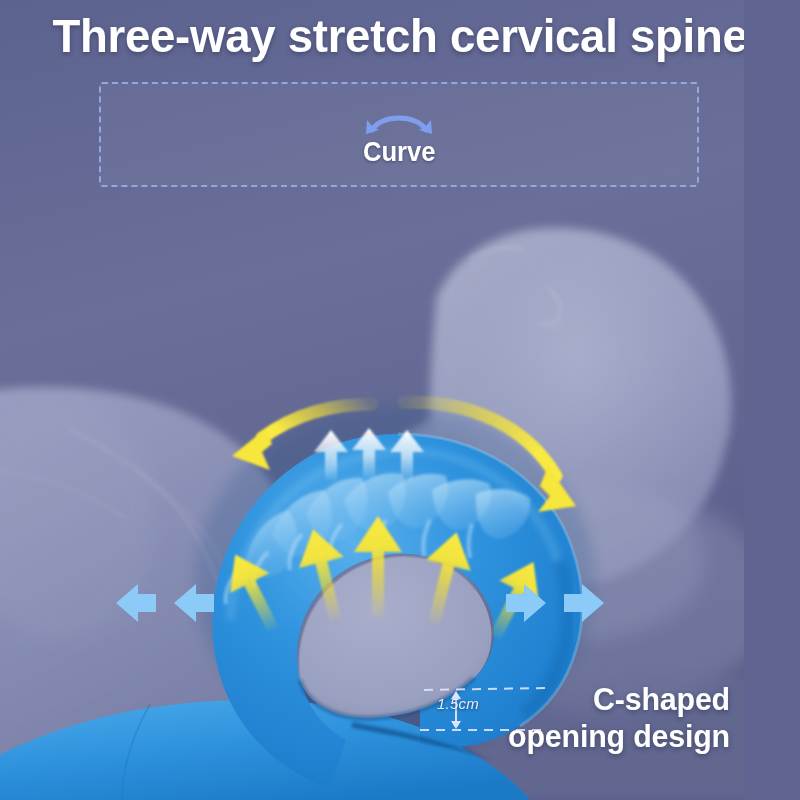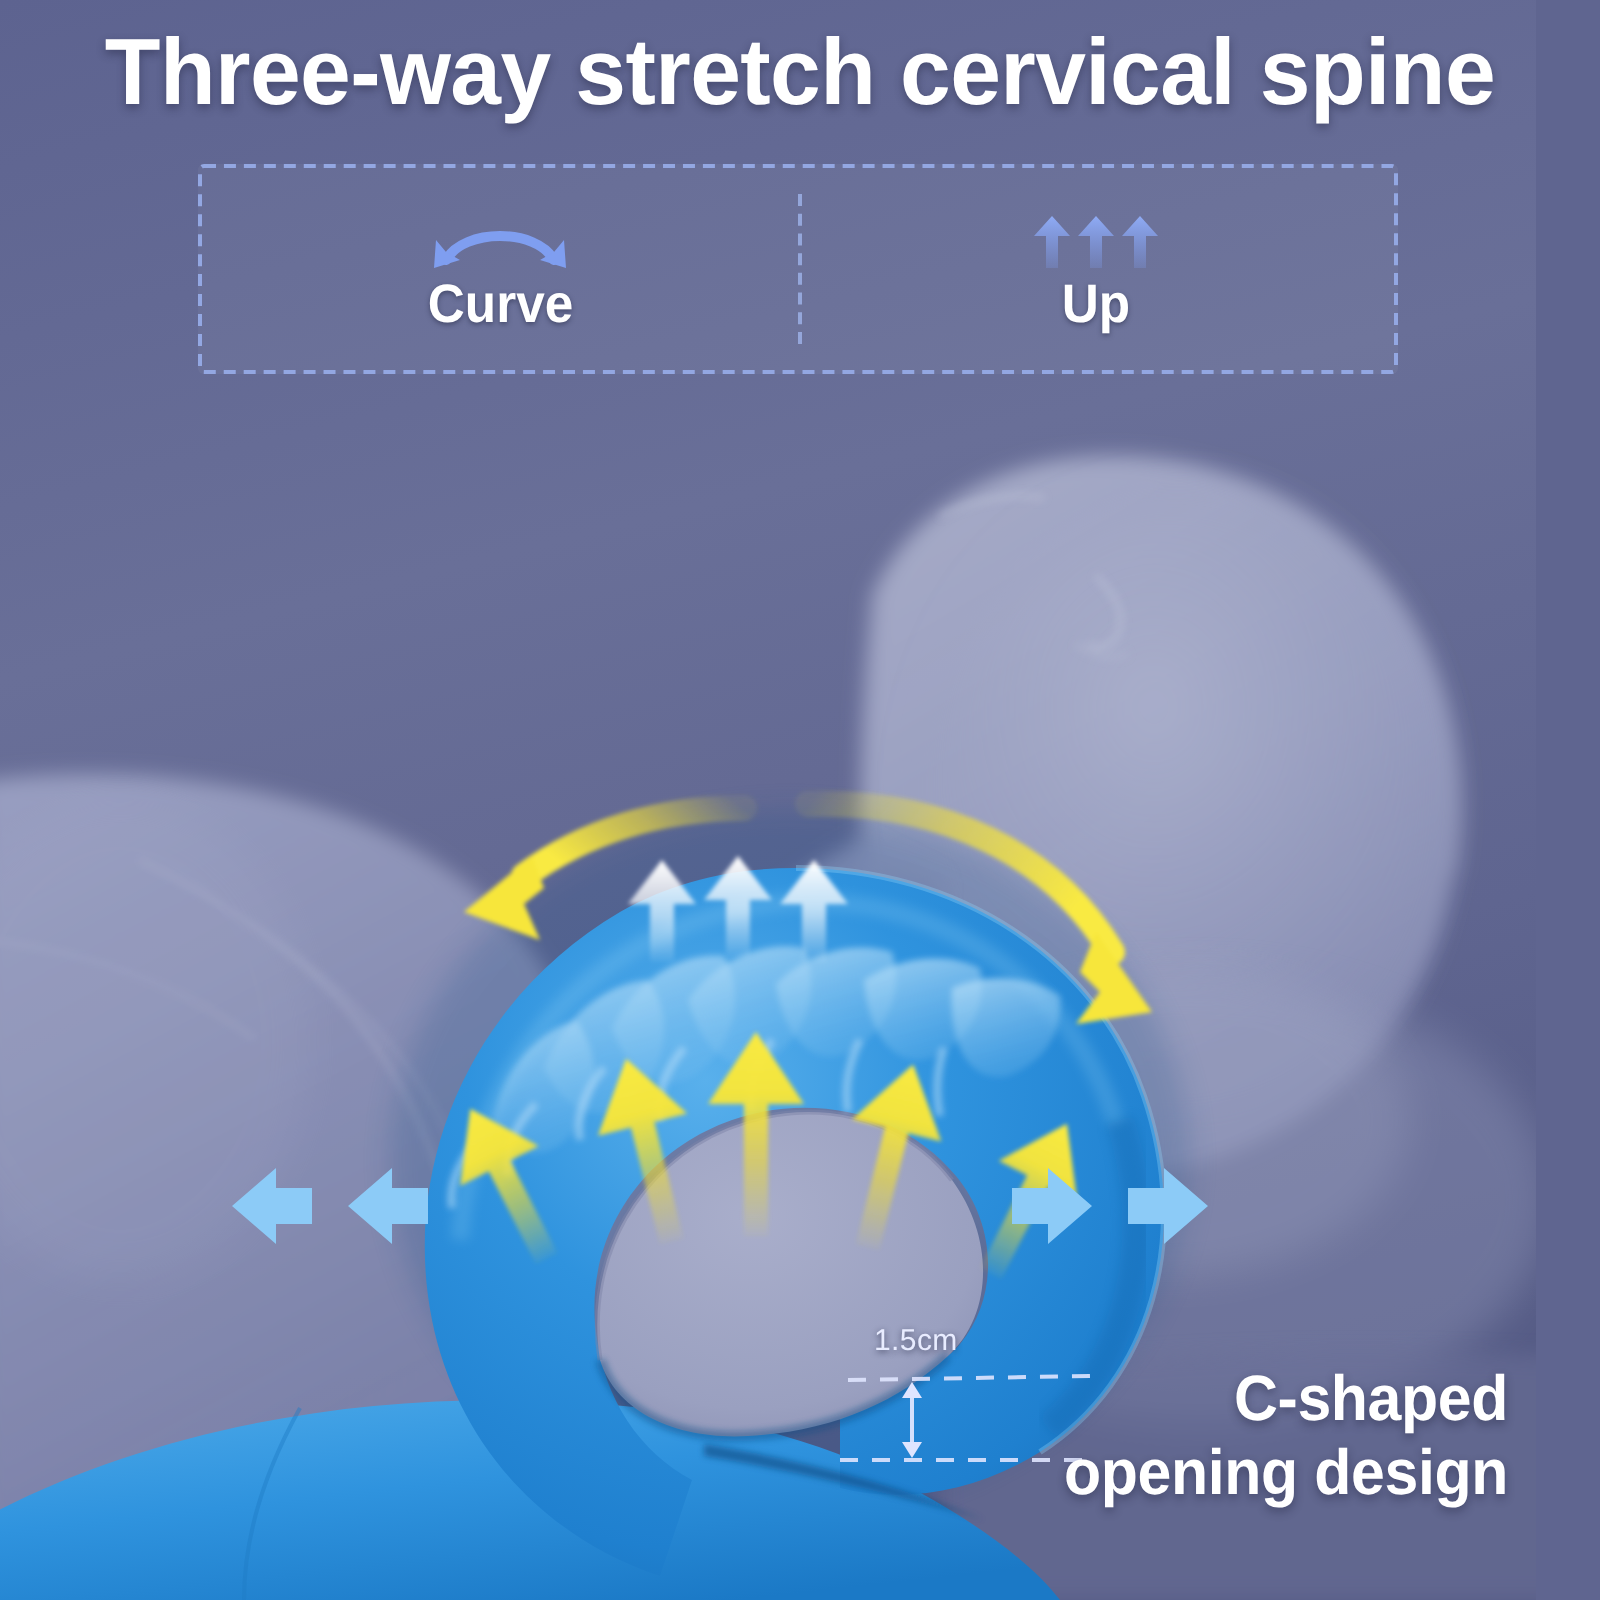--- a/index.html
+++ b/index.html
@@ -7,21 +7,20 @@
     padding: 0;
     background: #5f6590;
   }
   #stage {
     position: relative;
     width: 744px;
     height: 800px;
     overflow: hidden;
     font-family: "Liberation Sans", sans-serif;
     background: linear-gradient(165deg, #5e6490 0%, #686e97 38%, #60668f 70%, #585e88 100%);
-    padding-left: 24px;
     -webkit-font-smoothing: antialiased;
   }
   .layer { position: absolute; top: 0; left: 0; width: 800px; height: 800px; }
 
   
   .headline {
     position: absolute;
     left: 0; top: 8px;
     width: 800px;
     text-align: center;
@@ -93,26 +92,27 @@
     letter-spacing: -0.2px;
     transform: scaleX(0.95);
     transform-origin: right center;
     text-shadow: 0 2px 5px rgba(30,34,60,0.45);
   }
   .caption span { display: block; white-space: nowrap; }
 
   
   .dim-label {
     position: absolute;
-    left: 437px; top: 662px;
+    left: 437px; top: 695px;
     color: #e8ecff;
     font-family: "Liberation Sans", sans-serif;
     font-size: 15px;
     letter-spacing: 0.2px;
     text-shadow: 0 1px 3px rgba(20,24,50,0.6);
+    font-style: italic;
   }
 </style>
 </head>
 <body>
 
 <div id="stage">
 
   <svg class="layer" viewBox="0 0 800 800" preserveAspectRatio="none">
     <defs>
       <linearGradient id="bgGrad" x1="0" y1="0" x2="0.25" y2="1">
@@ -374,36 +374,20 @@
       <div class="feature-icon">
         <svg width="80" height="30" viewBox="0 0 80 30">
           <path d="M13 24 C22 8 58 8 67 24" fill="none" stroke="#7f9ef0" stroke-width="5" stroke-linecap="round"></path>
           <path d="M8 14 L7 28 L20 24 L13 20 Z" fill="#7f9ef0"></path>
           <path d="M72 14 L73 28 L60 24 L67 20 Z" fill="#7f9ef0"></path>
         </svg>
       </div>
       <div class="feature-label">Curve</div>
     </div>
 
-    <div class="feature-cell">
-      <div class="feature-icon">
-        <svg width="72" height="30" viewBox="0 0 72 30">
-          <defs>
-            <linearGradient id="upFade" x1="0" y1="1" x2="0" y2="0">
-              <stop offset="0%" stop-color="#7f9ef0" stop-opacity="0.25"></stop>
-              <stop offset="100%" stop-color="#8fabf5" stop-opacity="1"></stop>
-            </linearGradient>
-          </defs>
-          <path d="M11 28 L11 12 L5 12 L14 2 L23 12 L17 12 L17 28 Z" fill="url(#upFade)"></path>
-          <path d="M33 28 L33 12 L27 12 L36 2 L45 12 L39 12 L39 28 Z" fill="url(#upFade)"></path>
-          <path d="M55 28 L55 12 L49 12 L58 2 L67 12 L61 12 L61 28 Z" fill="url(#upFade)"></path>
-        </svg>
-      </div>
-      <div class="feature-label">Up</div>
-    </div>
 
   </div>
 
   <div class="dim-label">1.5cm</div>
 
   <div class="caption">
     <span>C-shaped</span>
     <span>opening design</span>
   </div>
 

